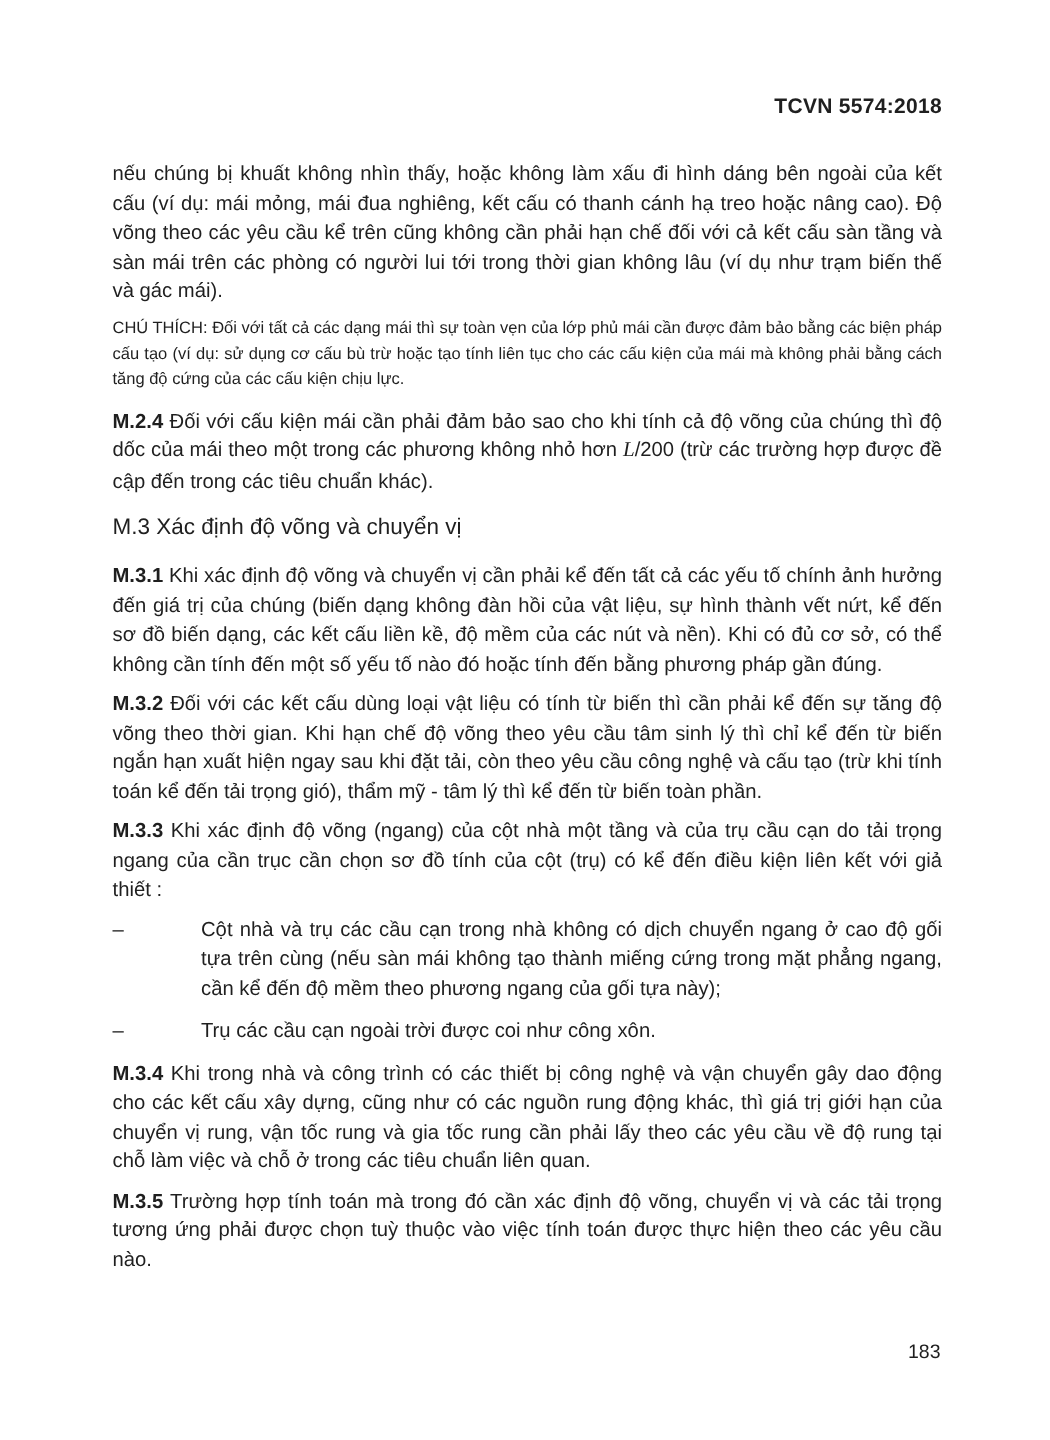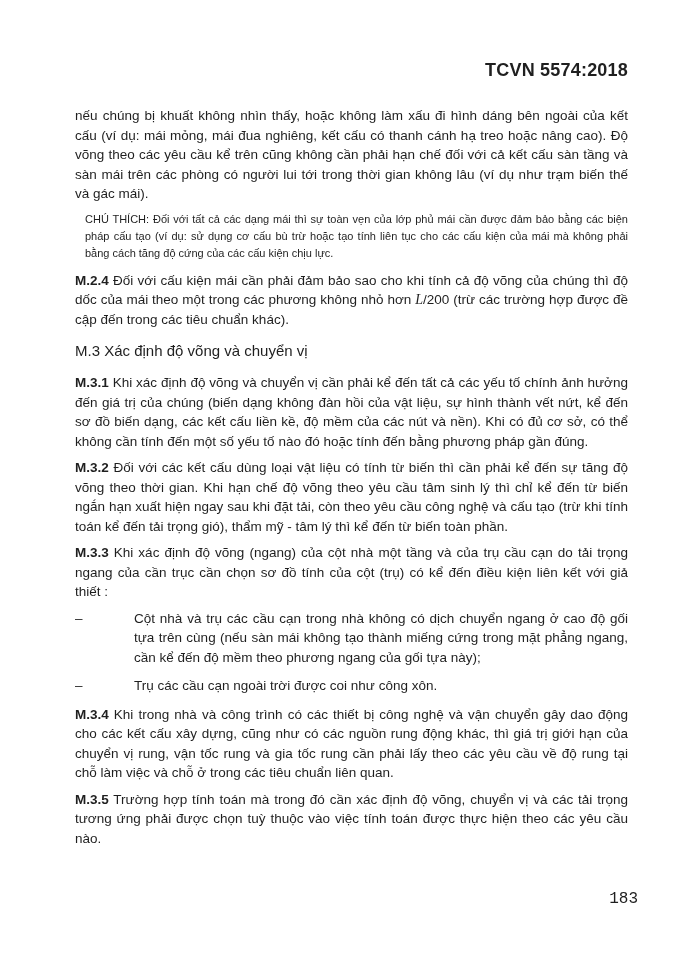--- a/index.html
+++ b/index.html
@@ -13,38 +13,38 @@
     margin: 0 auto;
     background: #ffffff;
     color: #1f1f1f;
     padding: 62px 72px 0 75px;
     overflow: hidden;
   }
 
   .doc-header {
     text-align: right;
     font-weight: bold;
-    font-size: 18px;
+    font-size: 14px;
     line-height: 16px;
     margin-bottom: 28px;
     letter-spacing: 0.2px;
   }
 
   .body-text {
     font-size: 13.5px;
     line-height: 19.5px;
     text-align: justify;
     margin-bottom: 7px;
   }
 
   .note-text {
     font-size: 11px;
     line-height: 17px;
     text-align: justify;
-    margin: 3px 0 9px 10px;
+    margin: 3px 0 9px 0;
   }
 
   .clause-label { font-weight: bold; }
 
   .formula-var { font-style: italic; font-family: "Liberation Serif", serif; font-size: 14px; }
 
   .section-heading {
     font-size: 15px;
     font-weight: normal;
     line-height: 19px;
@@ -65,24 +65,23 @@
   }
 
   .bullet-body {
     flex: 1;
     text-align: justify;
     margin-left: 24px;
   }
 
   .page-number {
     position: absolute;
-    right: 62px;
+    right: 73px;
     bottom: 52px;
-    font-size: 16px;
-    font-family: Liberation Mono, monospace;
+    font-size: 13px;
   }
 </style>
 </head>
 <body>
 
 <div class="page">
 
   <div class="doc-header">TCVN 5574:2018</div>
 
   <p class="body-text">nếu chúng bị khuất không nhìn thấy, hoặc không làm xấu đi hình dáng bên ngoài của kết cấu (ví dụ: mái mỏng, mái đua nghiêng, kết cấu có thanh cánh hạ treo hoặc nâng cao). Độ võng theo các yêu cầu kể trên cũng không cần phải hạn chế đối với cả kết cấu sàn tầng và sàn mái trên các phòng có người lui tới trong thời gian không lâu (ví dụ như trạm biến thế và gác mái).</p>

